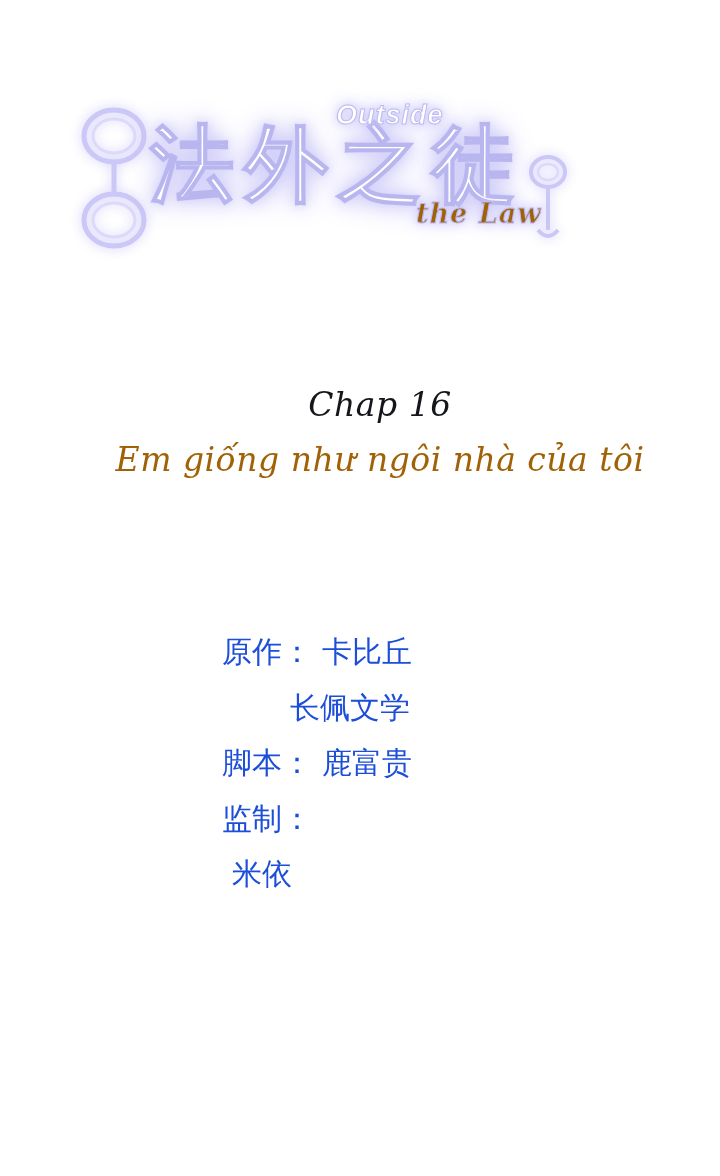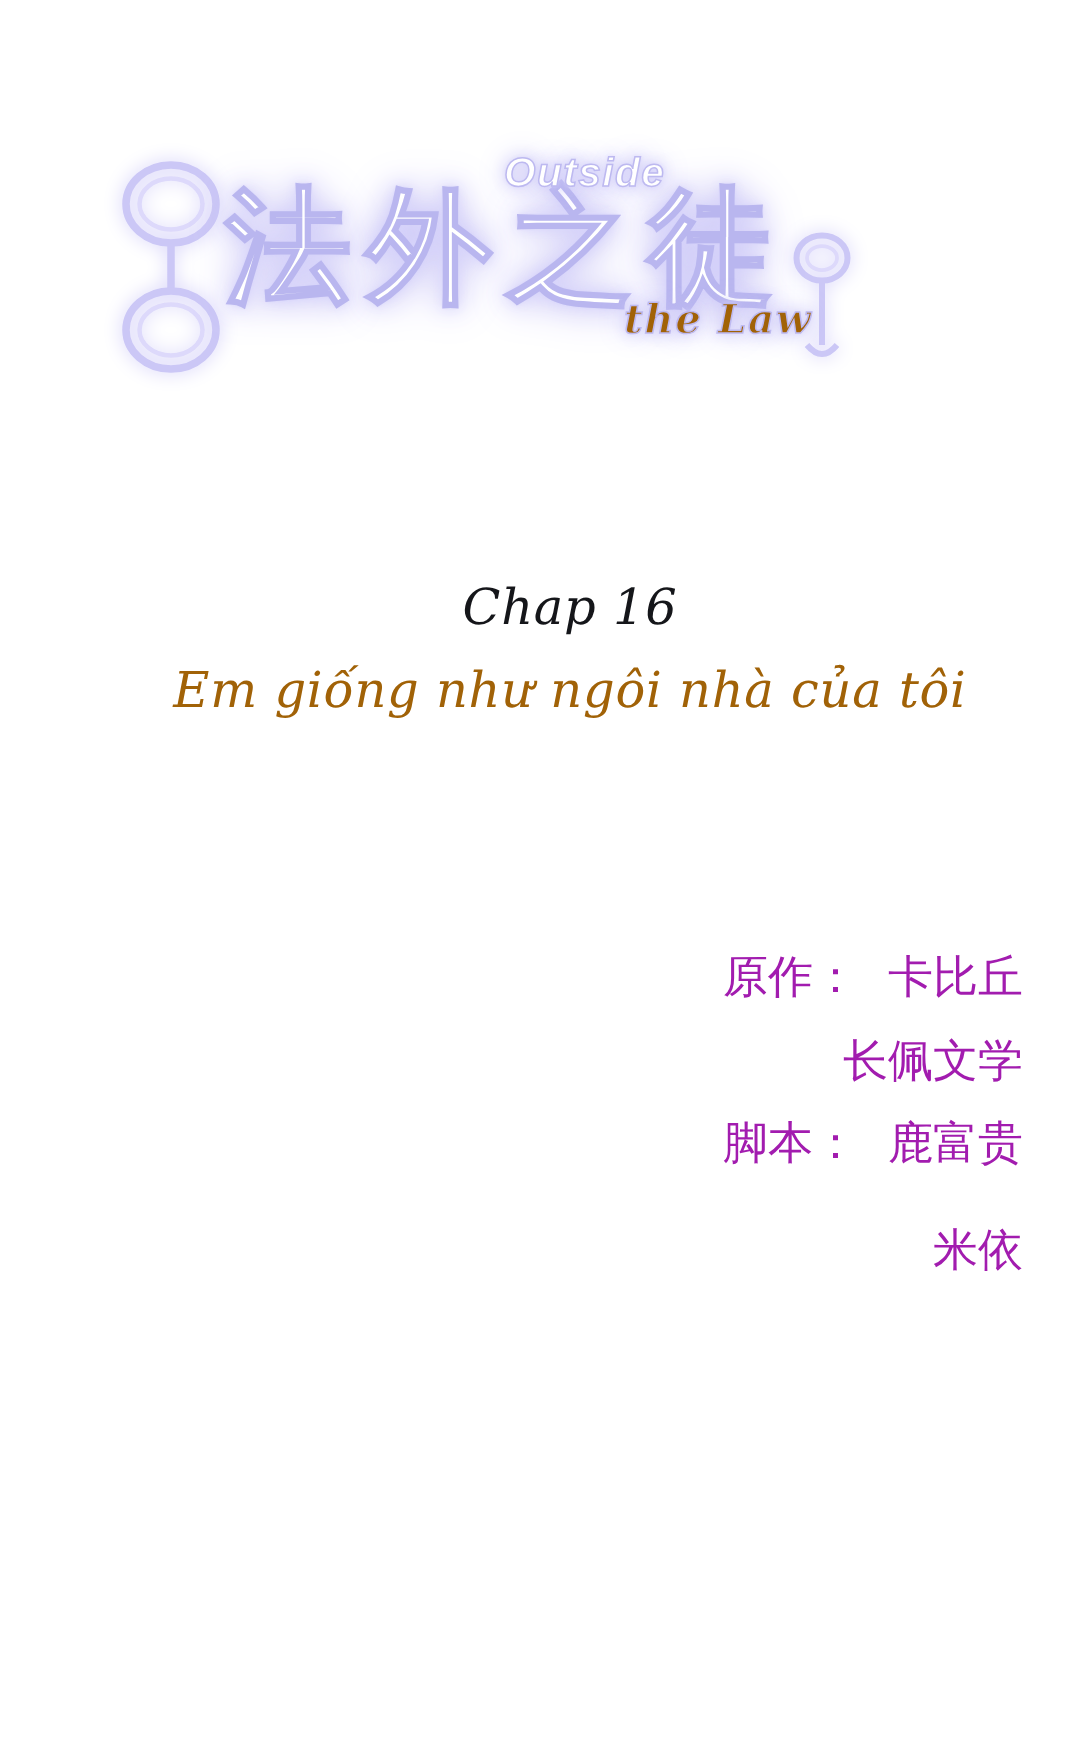--- a/index.html
+++ b/index.html
@@ -132,33 +132,32 @@
     left: 222px;
     top: 632px;
     width: 460px;
   }
   .credit-row {
     display: flex;
     align-items: baseline;
     margin-bottom: 15px;
     font-family: "DejaVu Sans", sans-serif;
     font-size: 30px;
-    color: #a21caf;
+    color: #1d4ed8;
     line-height: 1.35;
-    justify-content: flex-end;
   }
   .credit-label {
     white-space: nowrap;
   }
   .credit-value {
-    margin-left: 20px;
+    margin-left: 10px;
     white-space: pre;
   }
   .credit-row.indent .credit-value {
-    margin-left: 120px;
+    margin-left: 68px;
   }
 </style>
 </head>
 <body>
 
 <div class="page">
 
   <div class="logo-block">
     <div class="logo-inner">
 
@@ -201,19 +200,20 @@
     </div>
     <div class="credit-row indent">
       <span class="credit-label"></span>
       <span class="credit-value">长佩文学</span>
     </div>
     <div class="credit-row">
       <span class="credit-label">脚本：</span>
       <span class="credit-value">鹿富贵</span>
     </div>
     <div class="credit-row">
+      <span class="credit-label">监制：</span>
     </div>
     <div class="credit-row">
       <span class="credit-value">米依</span>
     </div>
   </div>
 
 </div>
 
 </body></html>

